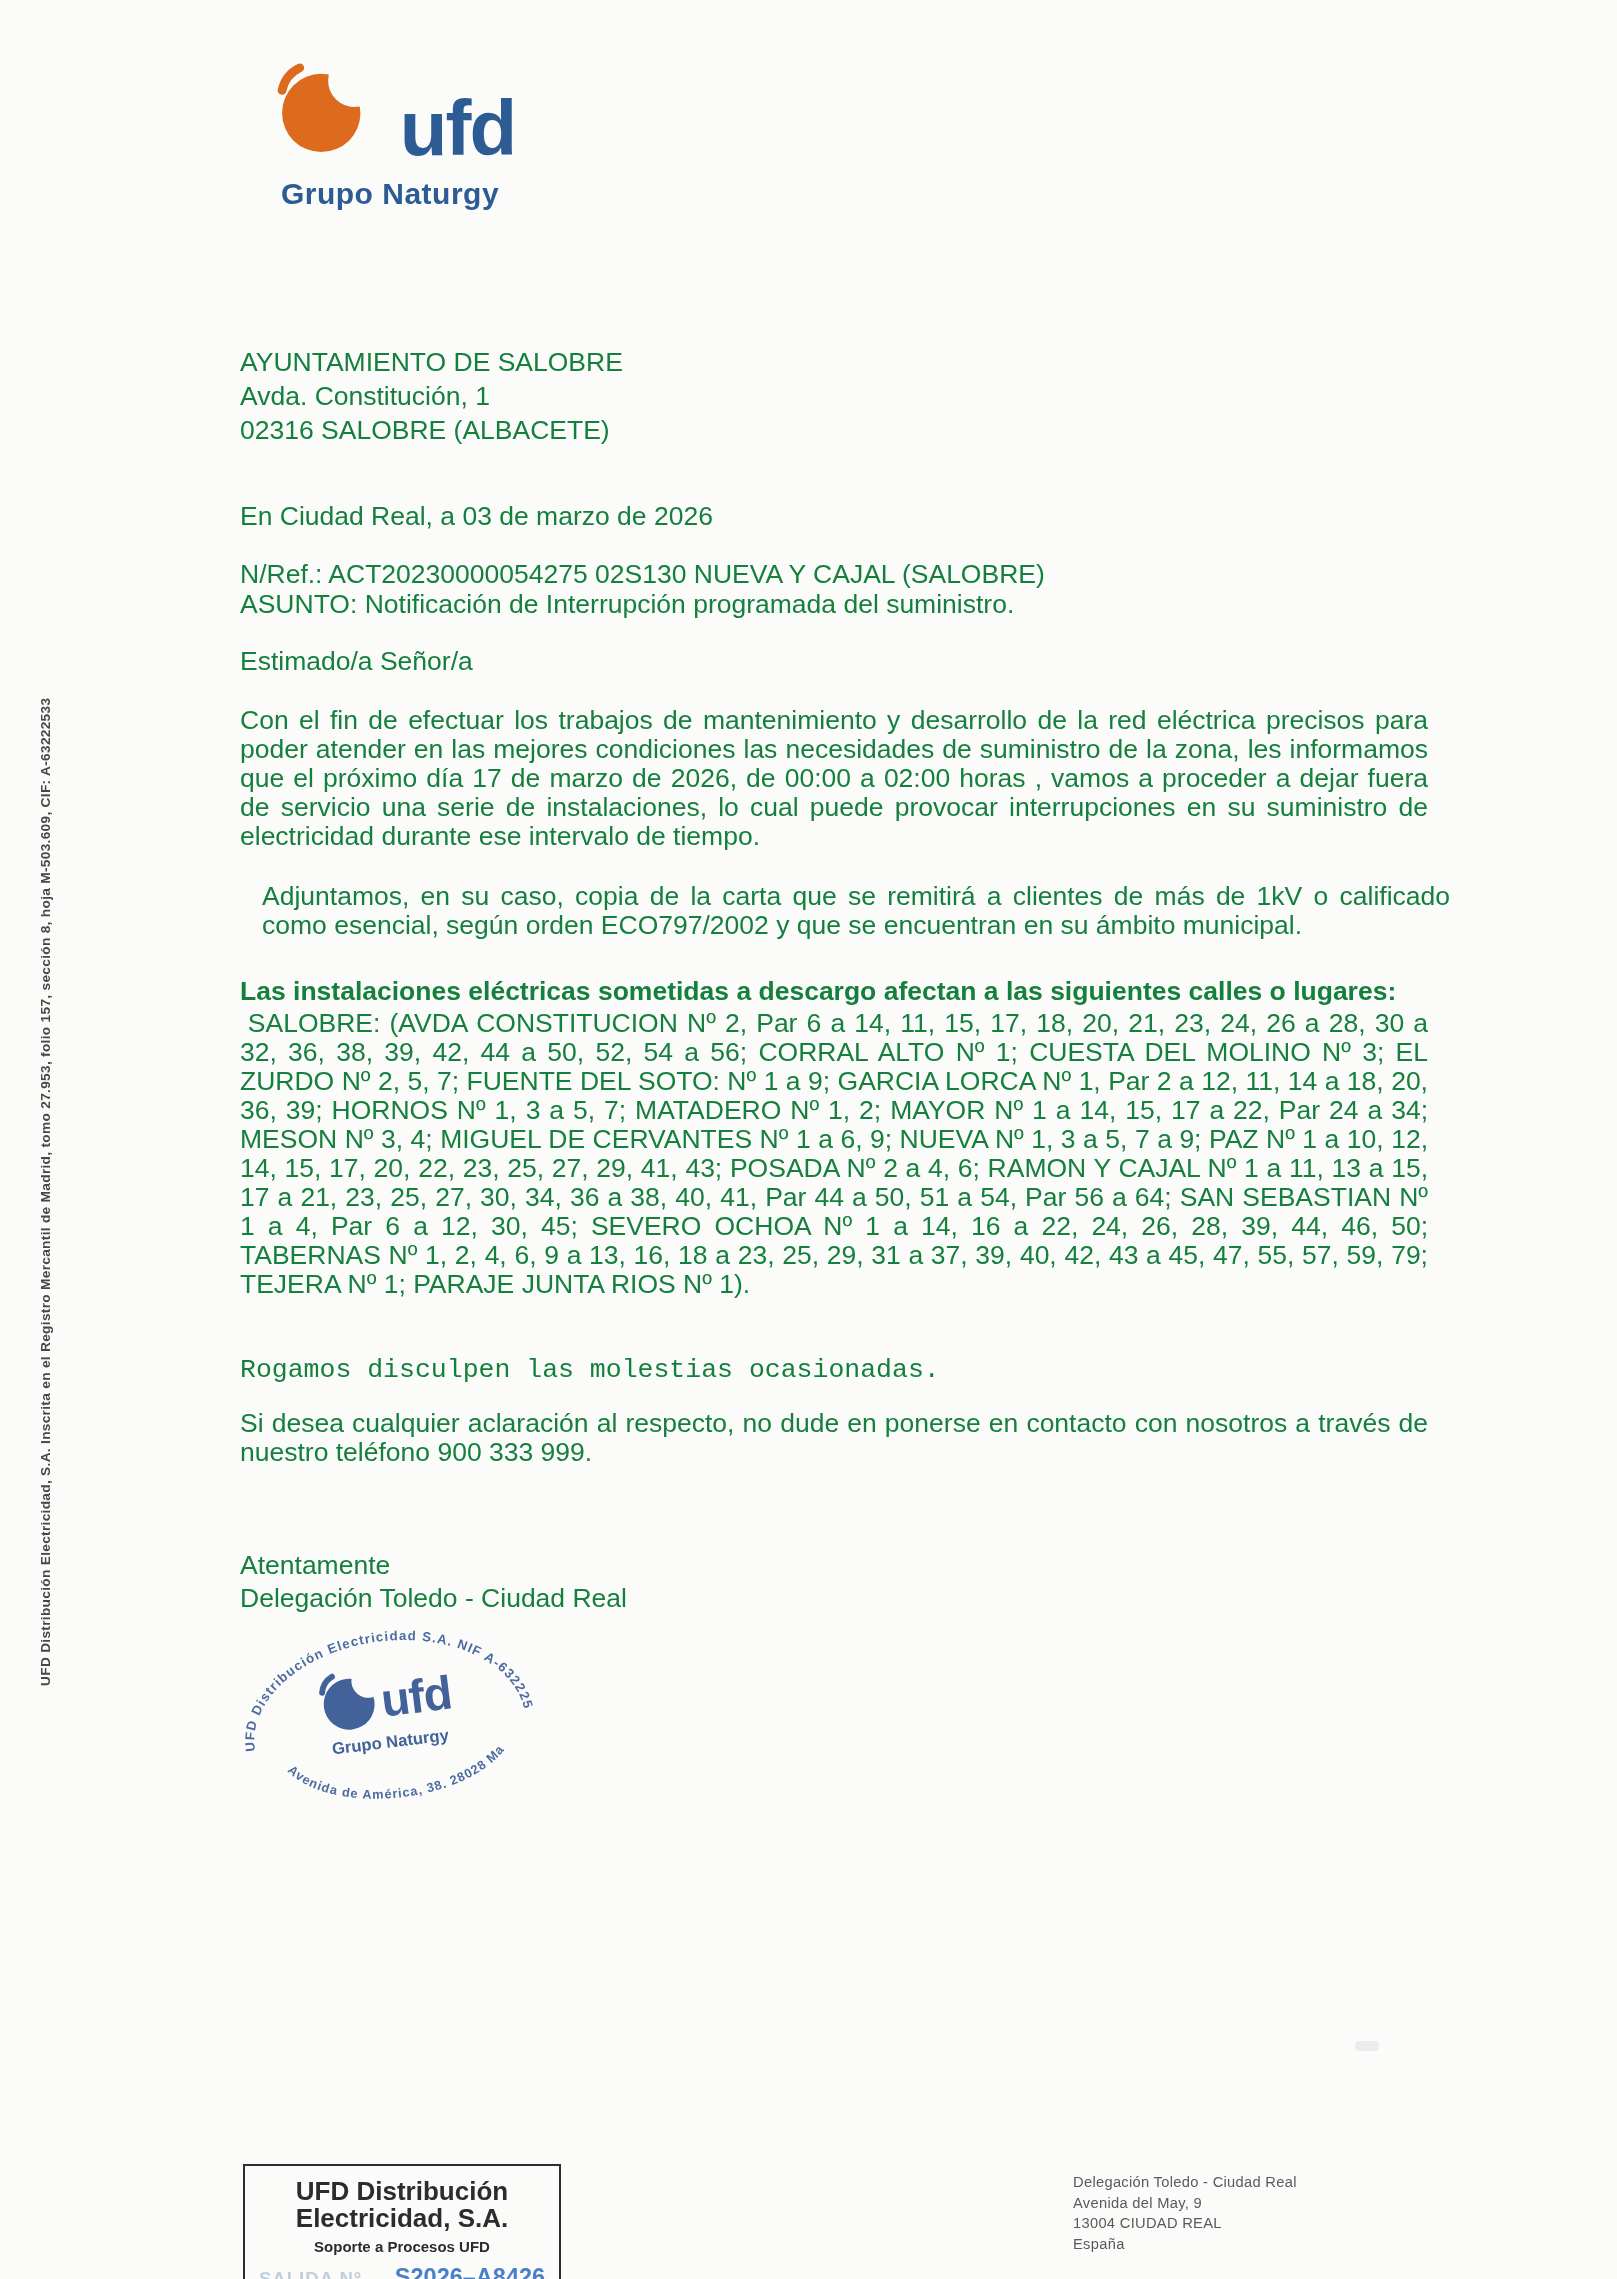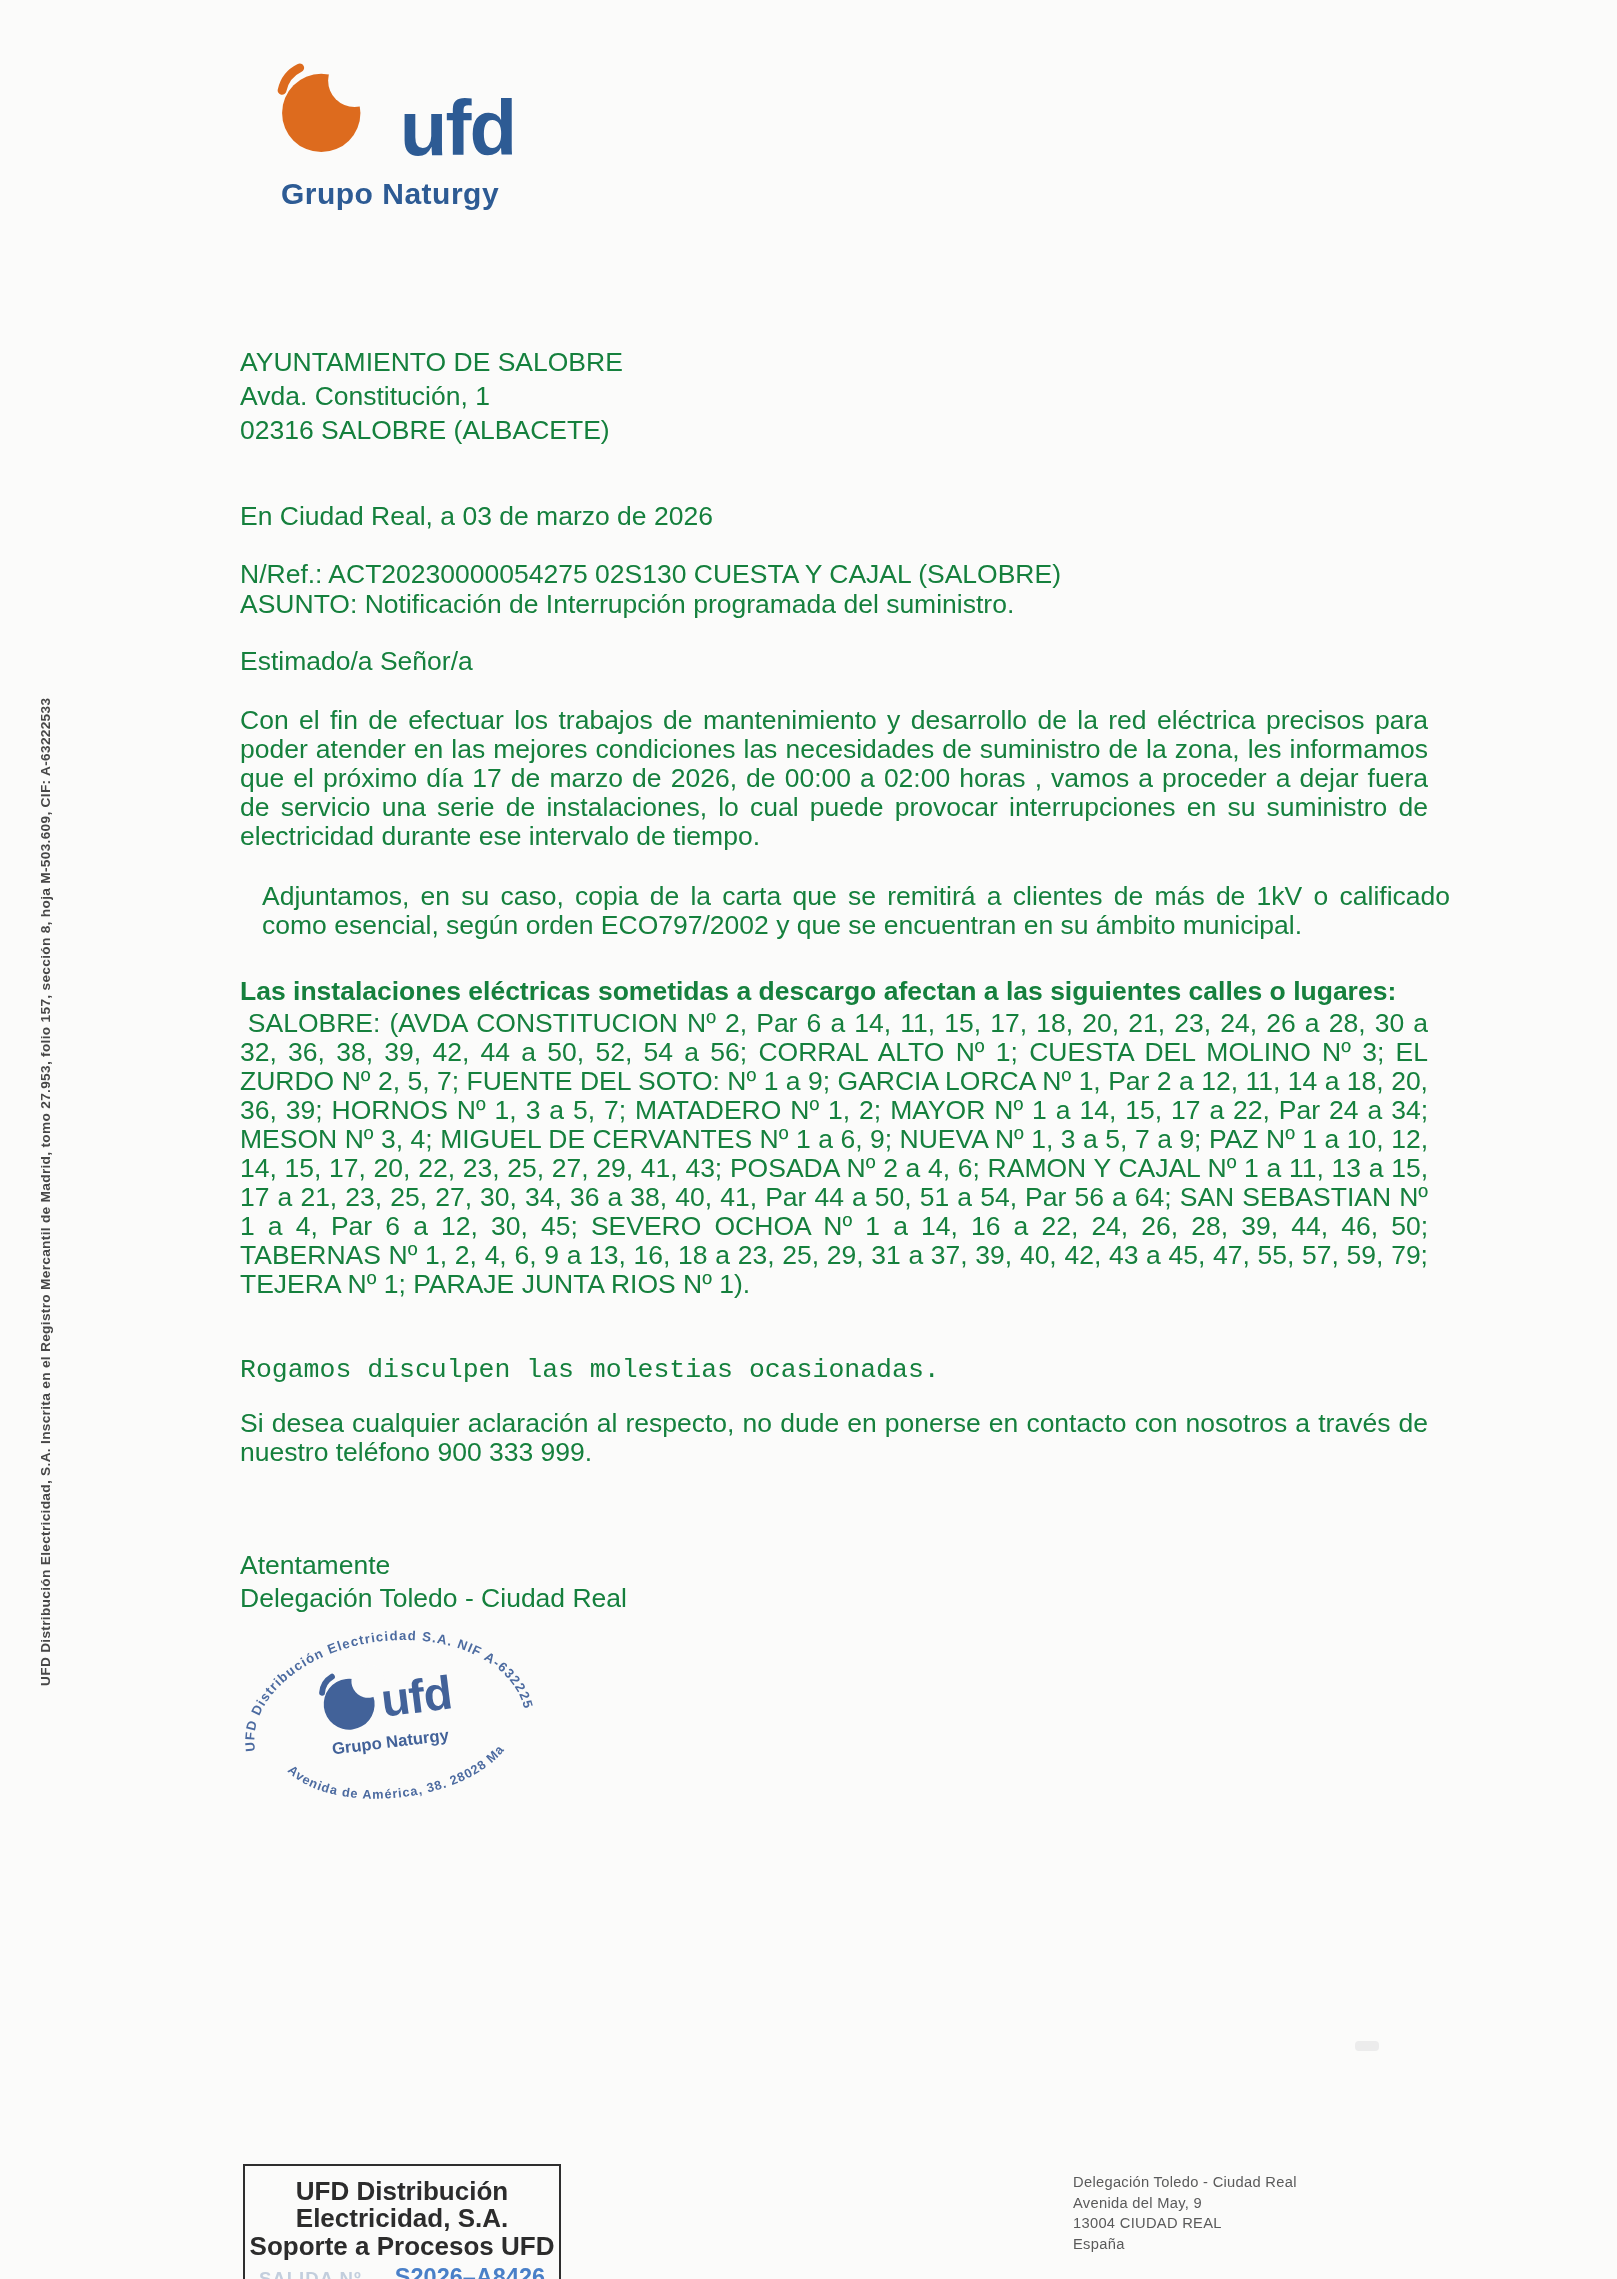--- a/index.html
+++ b/index.html
@@ -47,21 +47,21 @@
     position:absolute; left:241px; top:1619px; width:296px; height:208px;
     transform:rotate(-7deg); opacity:.9;
   }
   
   .footer-box {
     position:absolute; left:243px; top:2164px; width:318px; height:116px;
     border:2.9px solid #2e2e2e; border-bottom:none;
     text-align:center; padding-top:11.8px;
   }
   .footer-box .co   { font-size:26px; font-weight:600; color:#2c2c2c; line-height:27.4px; }
-  .footer-box .dept { font-size:26px; font-weight:600; color:#2c2c2c; line-height:27.4px; }
+  .footer-box .dept { font-size:15px; font-weight:600; color:#2c2c2c; line-height:27.4px; }
   .salida-row { display:flex; justify-content:center; gap:33px; margin-top:3.9px; align-items:baseline; }
   .salida-label { font-size:18.6px; color:#c3cedd; font-weight:bold; letter-spacing:1px; }
   .salida-code  { font-size:23.5px; color:#4a80c8; font-weight:600; }
   
   .footer-right {
     position:absolute; left:1073px; top:2172px;
     font-size:14.7px; color:#5a5a5a; line-height:20.6px; letter-spacing:0.3px;
   }
   .artifact {
     position:absolute; left:1355px; top:2041px; width:23.5px; height:9.8px;
@@ -91,21 +91,21 @@
 
   <div class="abs recipient body-text">
     <div>AYUNTAMIENTO DE SALOBRE</div>
     <div>Avda. Constitución, 1</div>
     <div>02316 SALOBRE (ALBACETE)</div>
   </div>
 
   <div class="abs dateline body-text">En Ciudad Real, a 03 de marzo de 2026</div>
 
   <div class="abs refblock body-text">
-    <div>N/Ref.: ACT20230000054275 02S130 CUESTA Y CAJAL (SALOBRE)</div>
+    <div>N/Ref.: ACT20230000054275 02S130 NUEVA Y CAJAL (SALOBRE)</div>
     <div>ASUNTO: Notificación de Interrupción programada del suministro.</div>
   </div>
 
   <div class="abs salutation body-text">Estimado/a Señor/a</div>
 
   <div class="abs p1 body-text just">Con el fin de efectuar los trabajos de mantenimiento y desarrollo de la red eléctrica precisos para poder atender en las mejores condiciones las necesidades de suministro de la zona, les informamos que el próximo día 17 de marzo de 2026, de 00:00 a 02:00 horas , vamos a proceder a dejar fuera de servicio una serie de instalaciones, lo cual puede provocar interrupciones en su suministro de electricidad durante ese intervalo de tiempo.</div>
 
   <div class="abs p2 body-text just">Adjuntamos, en su caso, copia de la carta que se remitirá a clientes de más de 1kV o calificado como esencial, según orden ECO797/2002 y que se encuentran en su ámbito municipal.</div>
 
   <div class="abs p3 body-text">Las instalaciones eléctricas sometidas a descargo afectan a las siguientes calles o lugares:</div>

